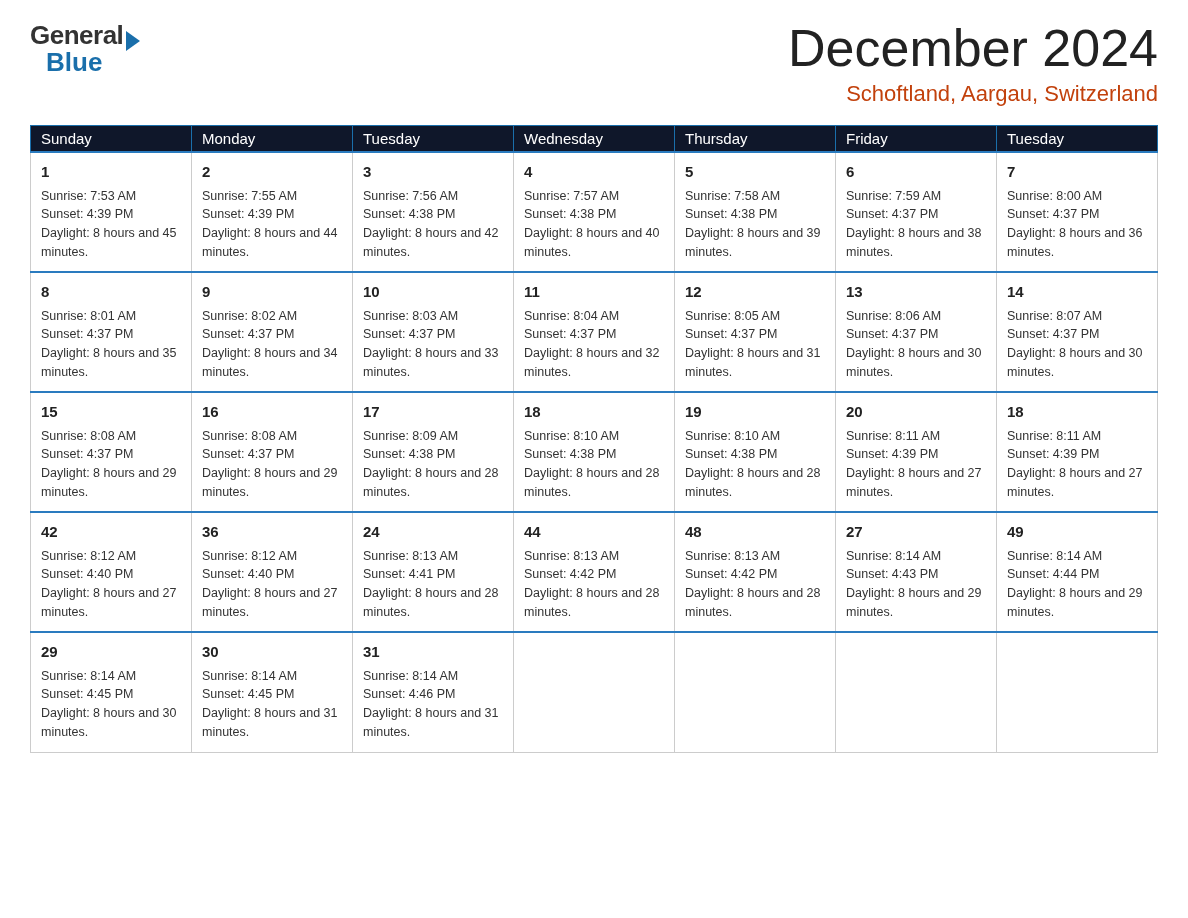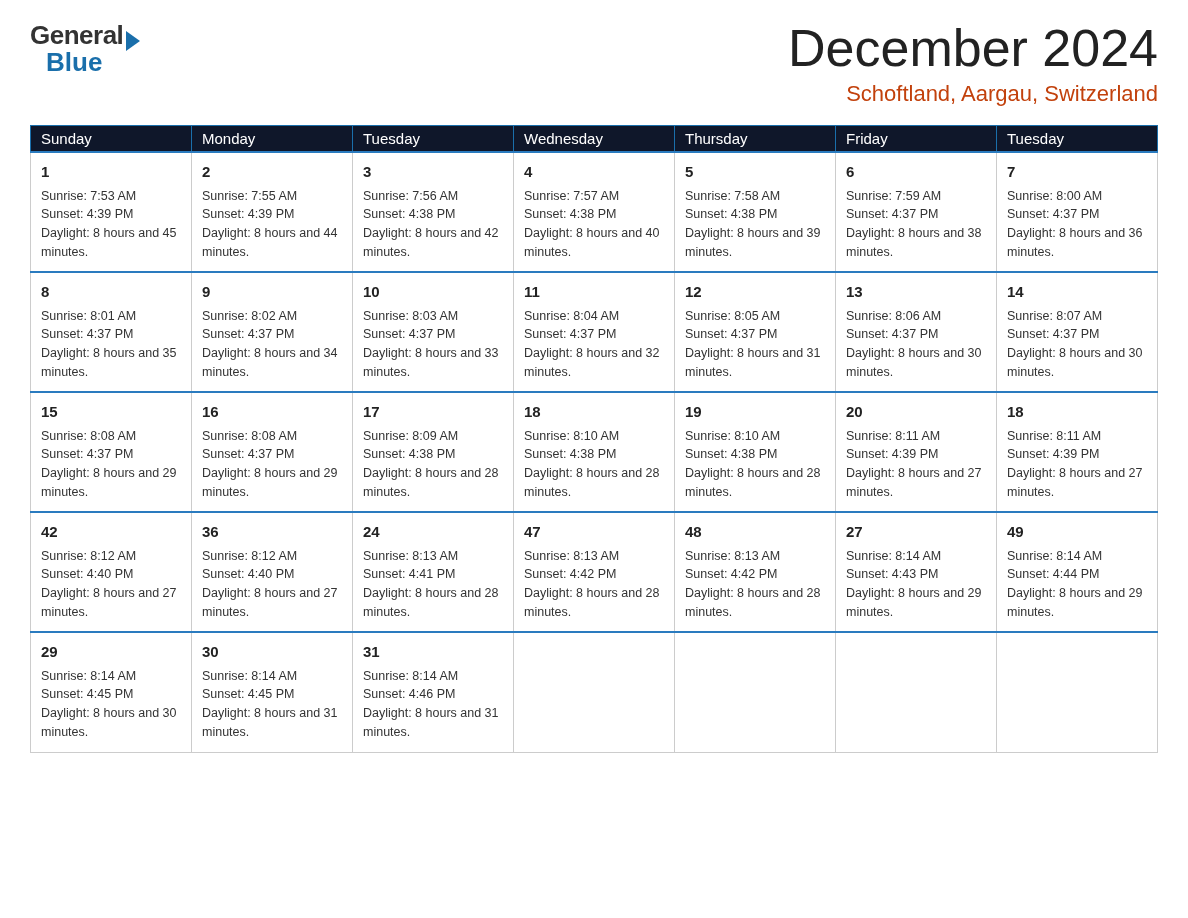--- a/index.html
+++ b/index.html
@@ -239,21 +239,21 @@
         </td>
         <td>
           <span class="day-num">36</span>
           <div class="day-info">Sunrise: 8:12 AM<br>Sunset: 4:40 PM<br>Daylight: 8 hours and 27 minutes.</div>
         </td>
         <td>
           <span class="day-num">24</span>
           <div class="day-info">Sunrise: 8:13 AM<br>Sunset: 4:41 PM<br>Daylight: 8 hours and 28 minutes.</div>
         </td>
         <td>
-          <span class="day-num">47</span>
+          <span class="day-num">44</span>
           <div class="day-info">Sunrise: 8:13 AM<br>Sunset: 4:42 PM<br>Daylight: 8 hours and 28 minutes.</div>
         </td>
         <td>
           <span class="day-num">48</span>
           <div class="day-info">Sunrise: 8:13 AM<br>Sunset: 4:42 PM<br>Daylight: 8 hours and 28 minutes.</div>
         </td>
         <td>
           <span class="day-num">27</span>
           <div class="day-info">Sunrise: 8:14 AM<br>Sunset: 4:43 PM<br>Daylight: 8 hours and 29 minutes.</div>
         </td>

